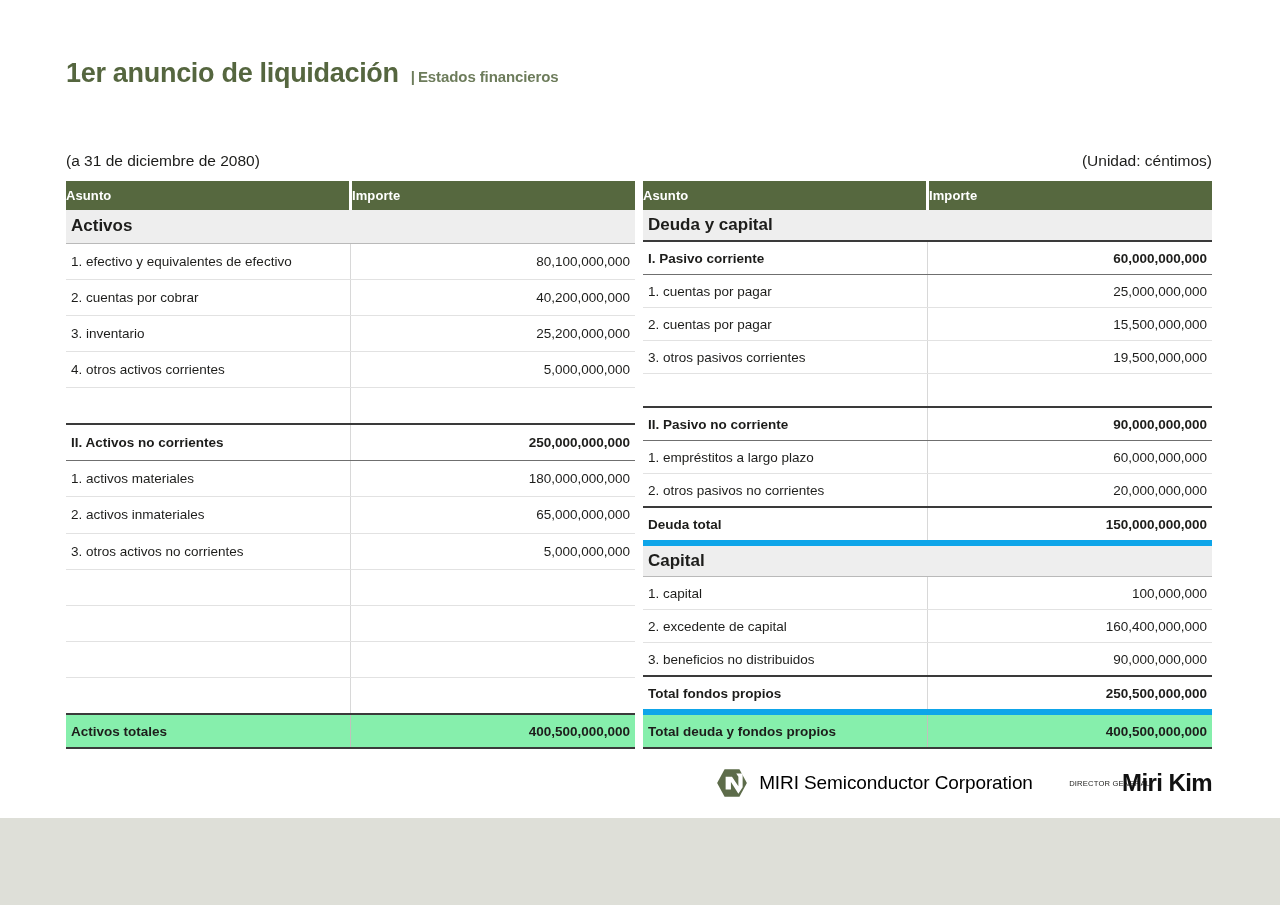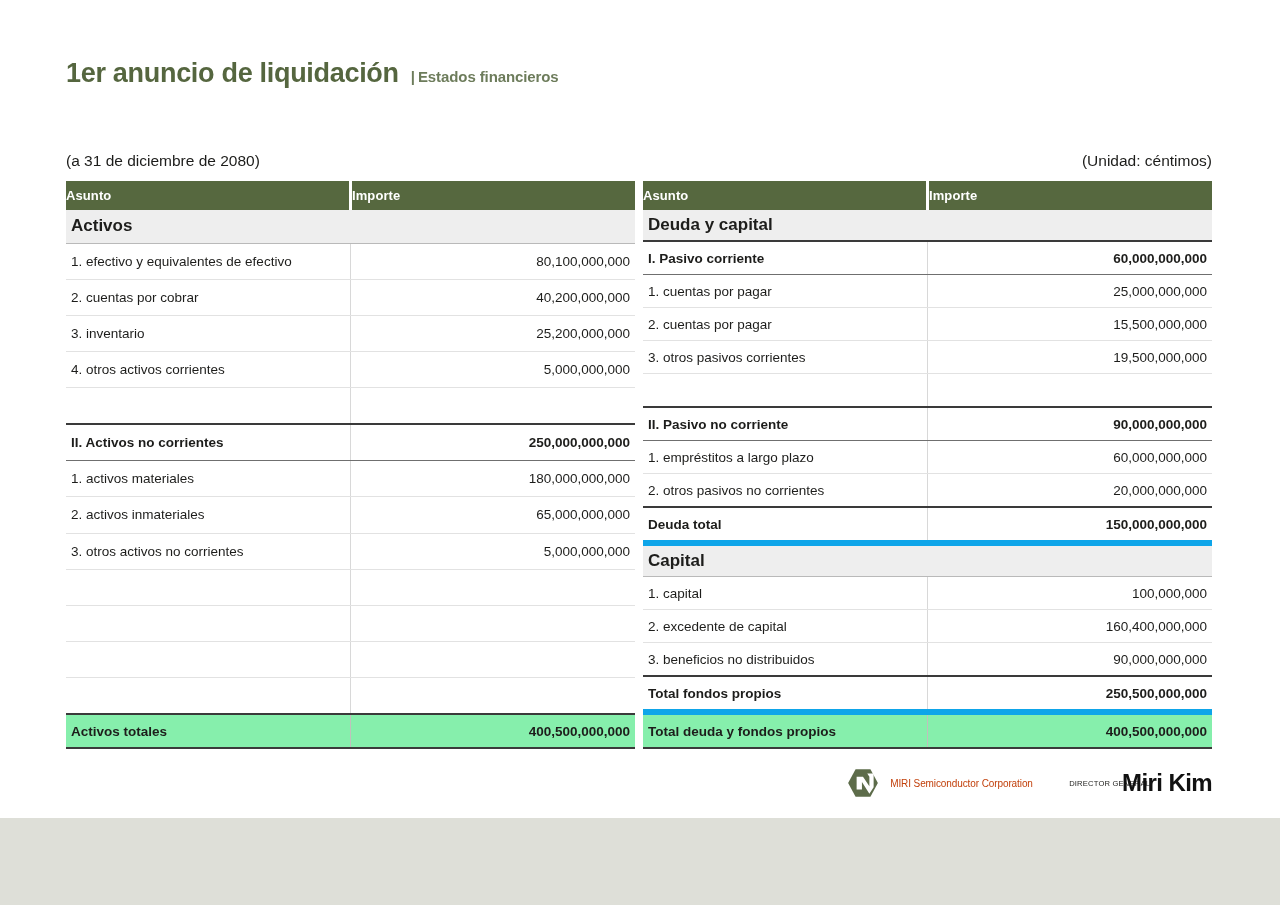--- a/index.html
+++ b/index.html
@@ -153,22 +153,22 @@
     display: flex;
     align-items: center;
   }
   .brand {
     display: flex;
     align-items: center;
     margin-right: 34px;
   }
   .brand-logo { width: 34px; height: 34px; margin-right: 10px; }
   .brand-name {
-    font-size: 10px;
-    color: #c2410c;
+    font-size: 19px;
+    color: #000000;
     letter-spacing: -0.1px;
   }
   .sig-wrap {
     display: flex;
     align-items: center;
     position: relative;
     text-align: center;
   }
   .sig-role {
     font-size: 8px;

